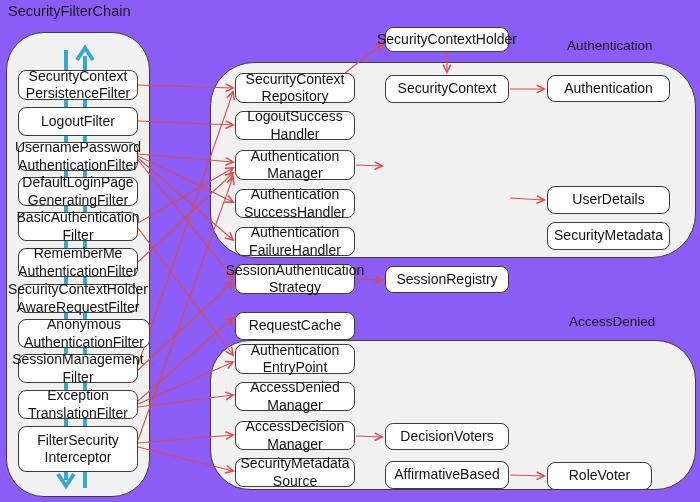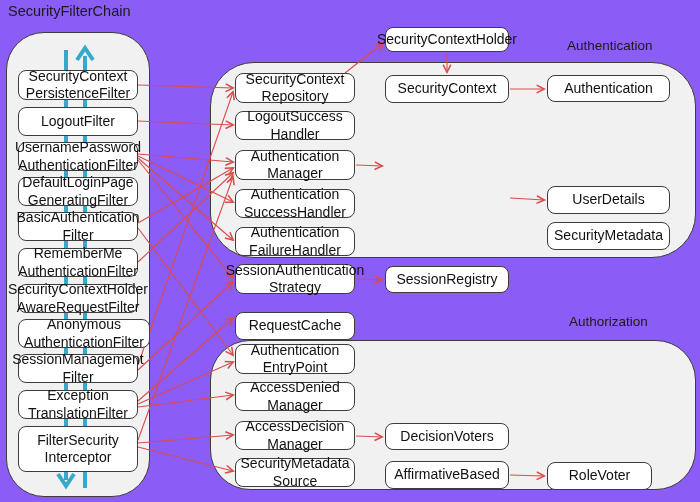--- a/index.html
+++ b/index.html
@@ -28,21 +28,21 @@
   .red{stroke:#dd4b4b;stroke-width:1.1px;fill:none;}
   .flow{stroke:#35a8cc;stroke-width:4px;fill:none;}
 </style>
 </head>
 <body>
 
 <div id="stage">
 
   <div class="diagram-title">SecurityFilterChain</div>
   <div class="group-title" id="auth-title">Authentication</div>
-  <div class="group-title" id="authz-title">Authorization</div>
+  <div class="group-title" id="authz-title">AccessDenied</div>
 
   <div class="group" id="fc-group"></div>
   <div class="group" id="auth-group"></div>
   <div class="group" id="authz-group"></div>
 
   <svg id="wires" width="700" height="502" viewBox="0 0 700 502">
     <defs>
       <marker id="ra" markerWidth="10" markerHeight="10" refX="8.2" refY="5" orient="auto">
         <path d="M1.5,1.5 L8.5,5 L1.5,8.5" fill="none" stroke="#dd4b4b" stroke-width="1.4"></path>
       </marker>

